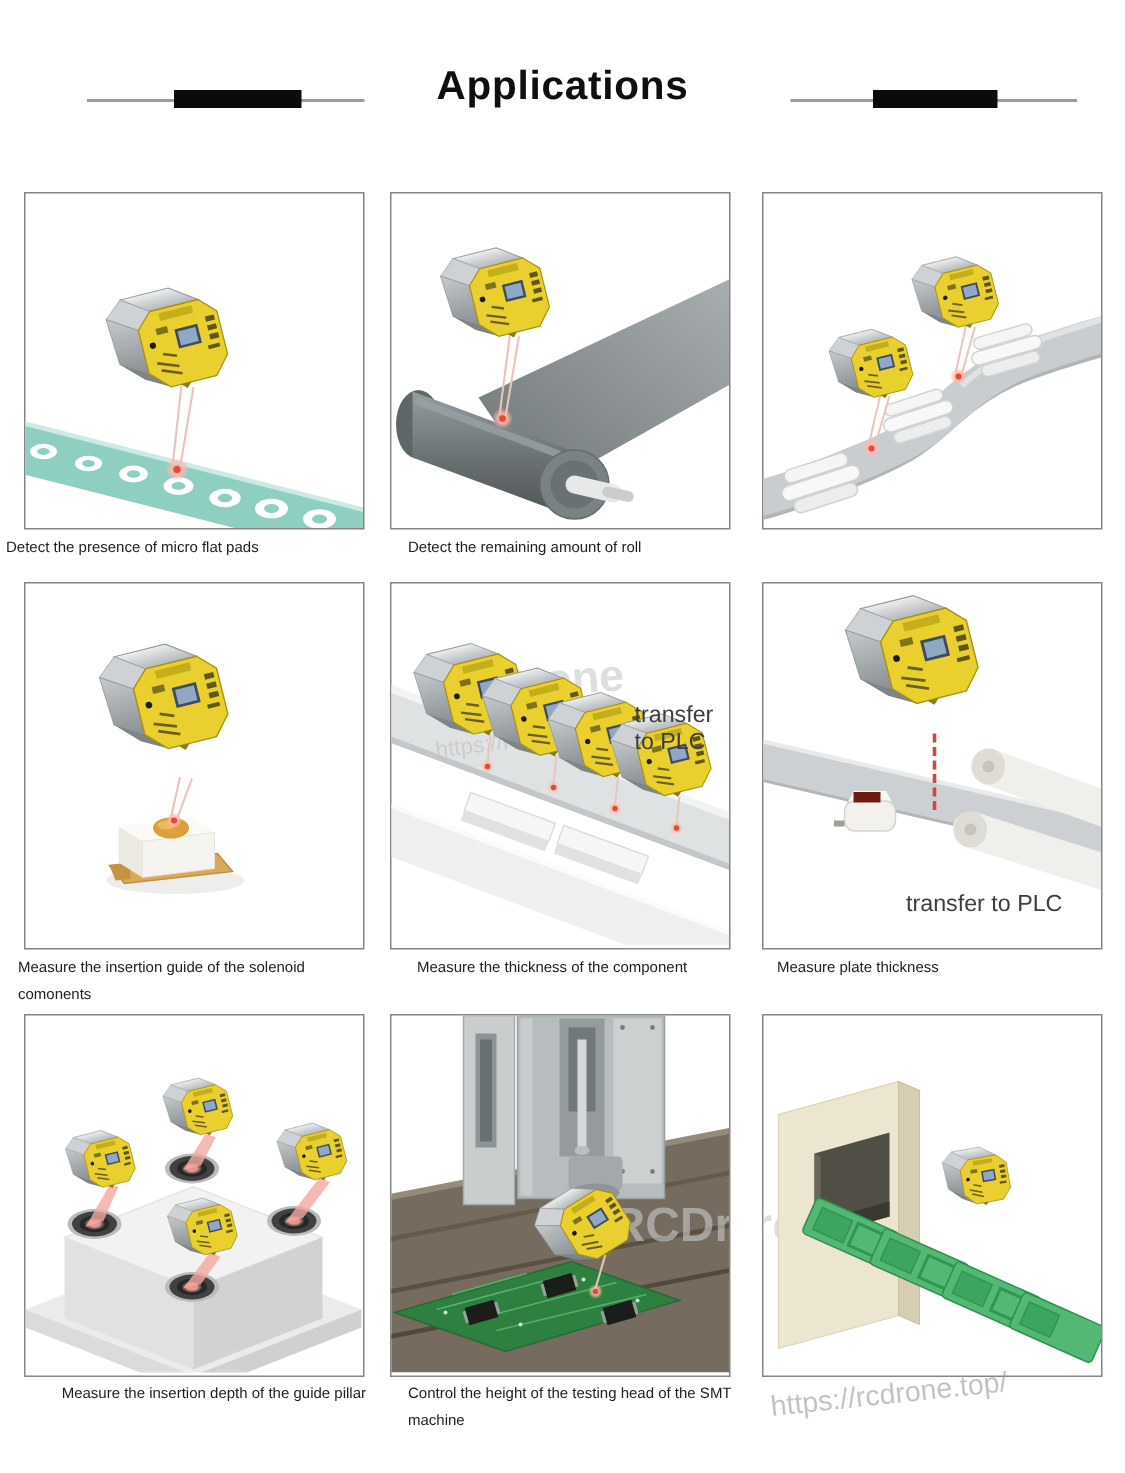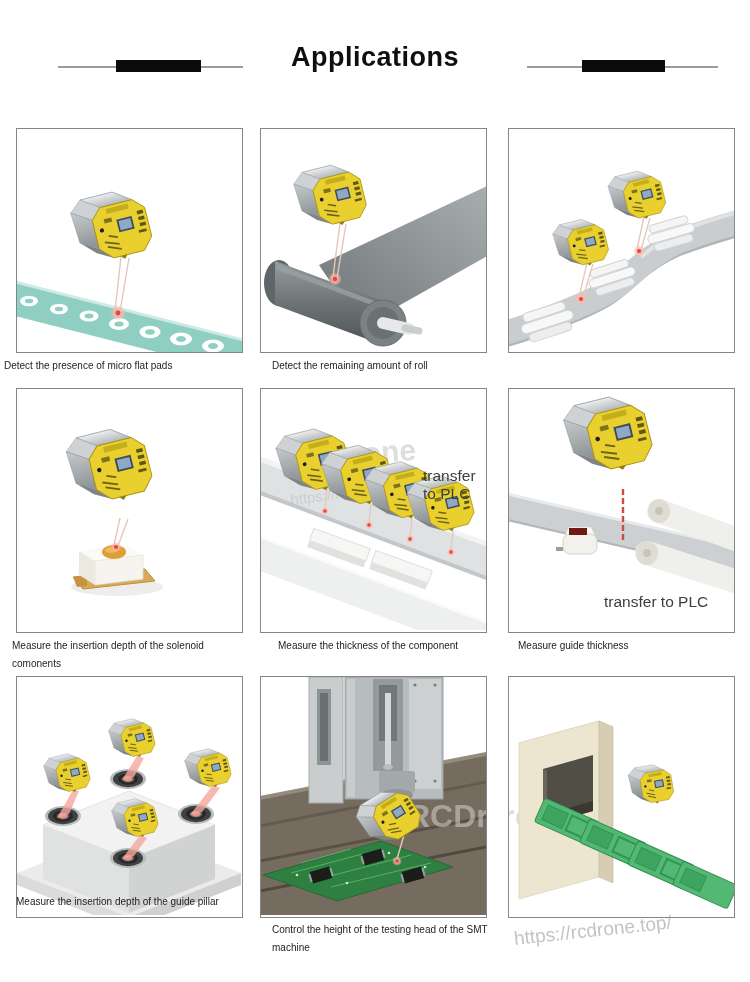--- a/index.html
+++ b/index.html
@@ -277,23 +277,23 @@
         <polygon points="56,146 86,146 82,138 60,138" fill="#faf9f5" stroke="#d6d3ca" stroke-width="0.7"></polygon>
         <rect x="54" y="145" width="34" height="20" rx="7" fill="#f2f1ec" stroke="#d6d3ca"></rect>
         <rect x="60" y="139" width="18" height="7" fill="#6e1b14"></rect>
         <rect x="47" y="158" width="7" height="4" fill="#a39e93"></rect>
       </g>
       <use href="#sensorG" xlink:href="#sensorG" transform="translate(44,20) rotate(-14) scale(0.95)"></use>
       <text class="overlay-text" x="95" y="218">transfer to PLC</text>
     </svg>
   </div>
 
-  <div class="caption" style="left:12px;top:637px;width:222px;">Measure the insertion depth of the solenoid comonents</div>
+  <div class="caption" style="left:12px;top:637px;width:222px;">Measure the insertion guide of the solenoid comonents</div>
   <div class="caption" style="left:278px;top:637px;width:210px;">Measure the thickness of the component</div>
-  <div class="caption" style="left:518px;top:637px;width:220px;">Measure guide thickness</div>
+  <div class="caption" style="left:518px;top:637px;width:220px;">Measure plate thickness</div>
 
   <div class="imgbox" style="left:16px;top:676px;width:225px;height:240px;">
     <svg class="scene" width="225" height="238" viewBox="0 0 225 238">
       <g>
         <polygon points="0,196 112,152 224,196 112,240" fill="#eaebea"></polygon>
         <polygon points="0,196 112,240 112,252 0,208" fill="#dadcdb"></polygon>
         <polygon points="224,196 112,240 112,252 224,208" fill="#cfd1d0"></polygon>
       </g>
       <g>
         <polygon points="26,148 112,114 198,148 112,182" fill="#f1f2f1" stroke="#e4e5e4"></polygon>
@@ -436,17 +436,17 @@
           </g>
         <g transform="translate(196,208) rotate(24)">
             <rect x="-30" y="-13" width="60" height="26" rx="3" fill="#53b873" stroke="#2f8f4f"></rect>
             <rect x="-24" y="-8" width="22" height="16" fill="#3da55f" stroke="#2f9654"></rect>
           </g>
       </g>
       <use href="#sensorG" xlink:href="#sensorG" transform="translate(114,92) rotate(-10) scale(0.5)"></use>
     </svg>
   </div>
 
-  <div class="caption" style="left:16px;top:893px;width:228px;">Measure the insertion depth of the guide pillar</div>
+  <div class="caption" style="left:16px;top:921px;width:228px;text-align:right;">Measure the insertion depth of the guide pillar</div>
   <div class="caption" style="left:272px;top:921px;width:222px;">Control the height of the testing head of the SMT machine</div>
   <div class="caption-watermark" style="left:514px;top:928px;">https://rcdrone.top/</div>
 
 </div>
 
 </body></html>

